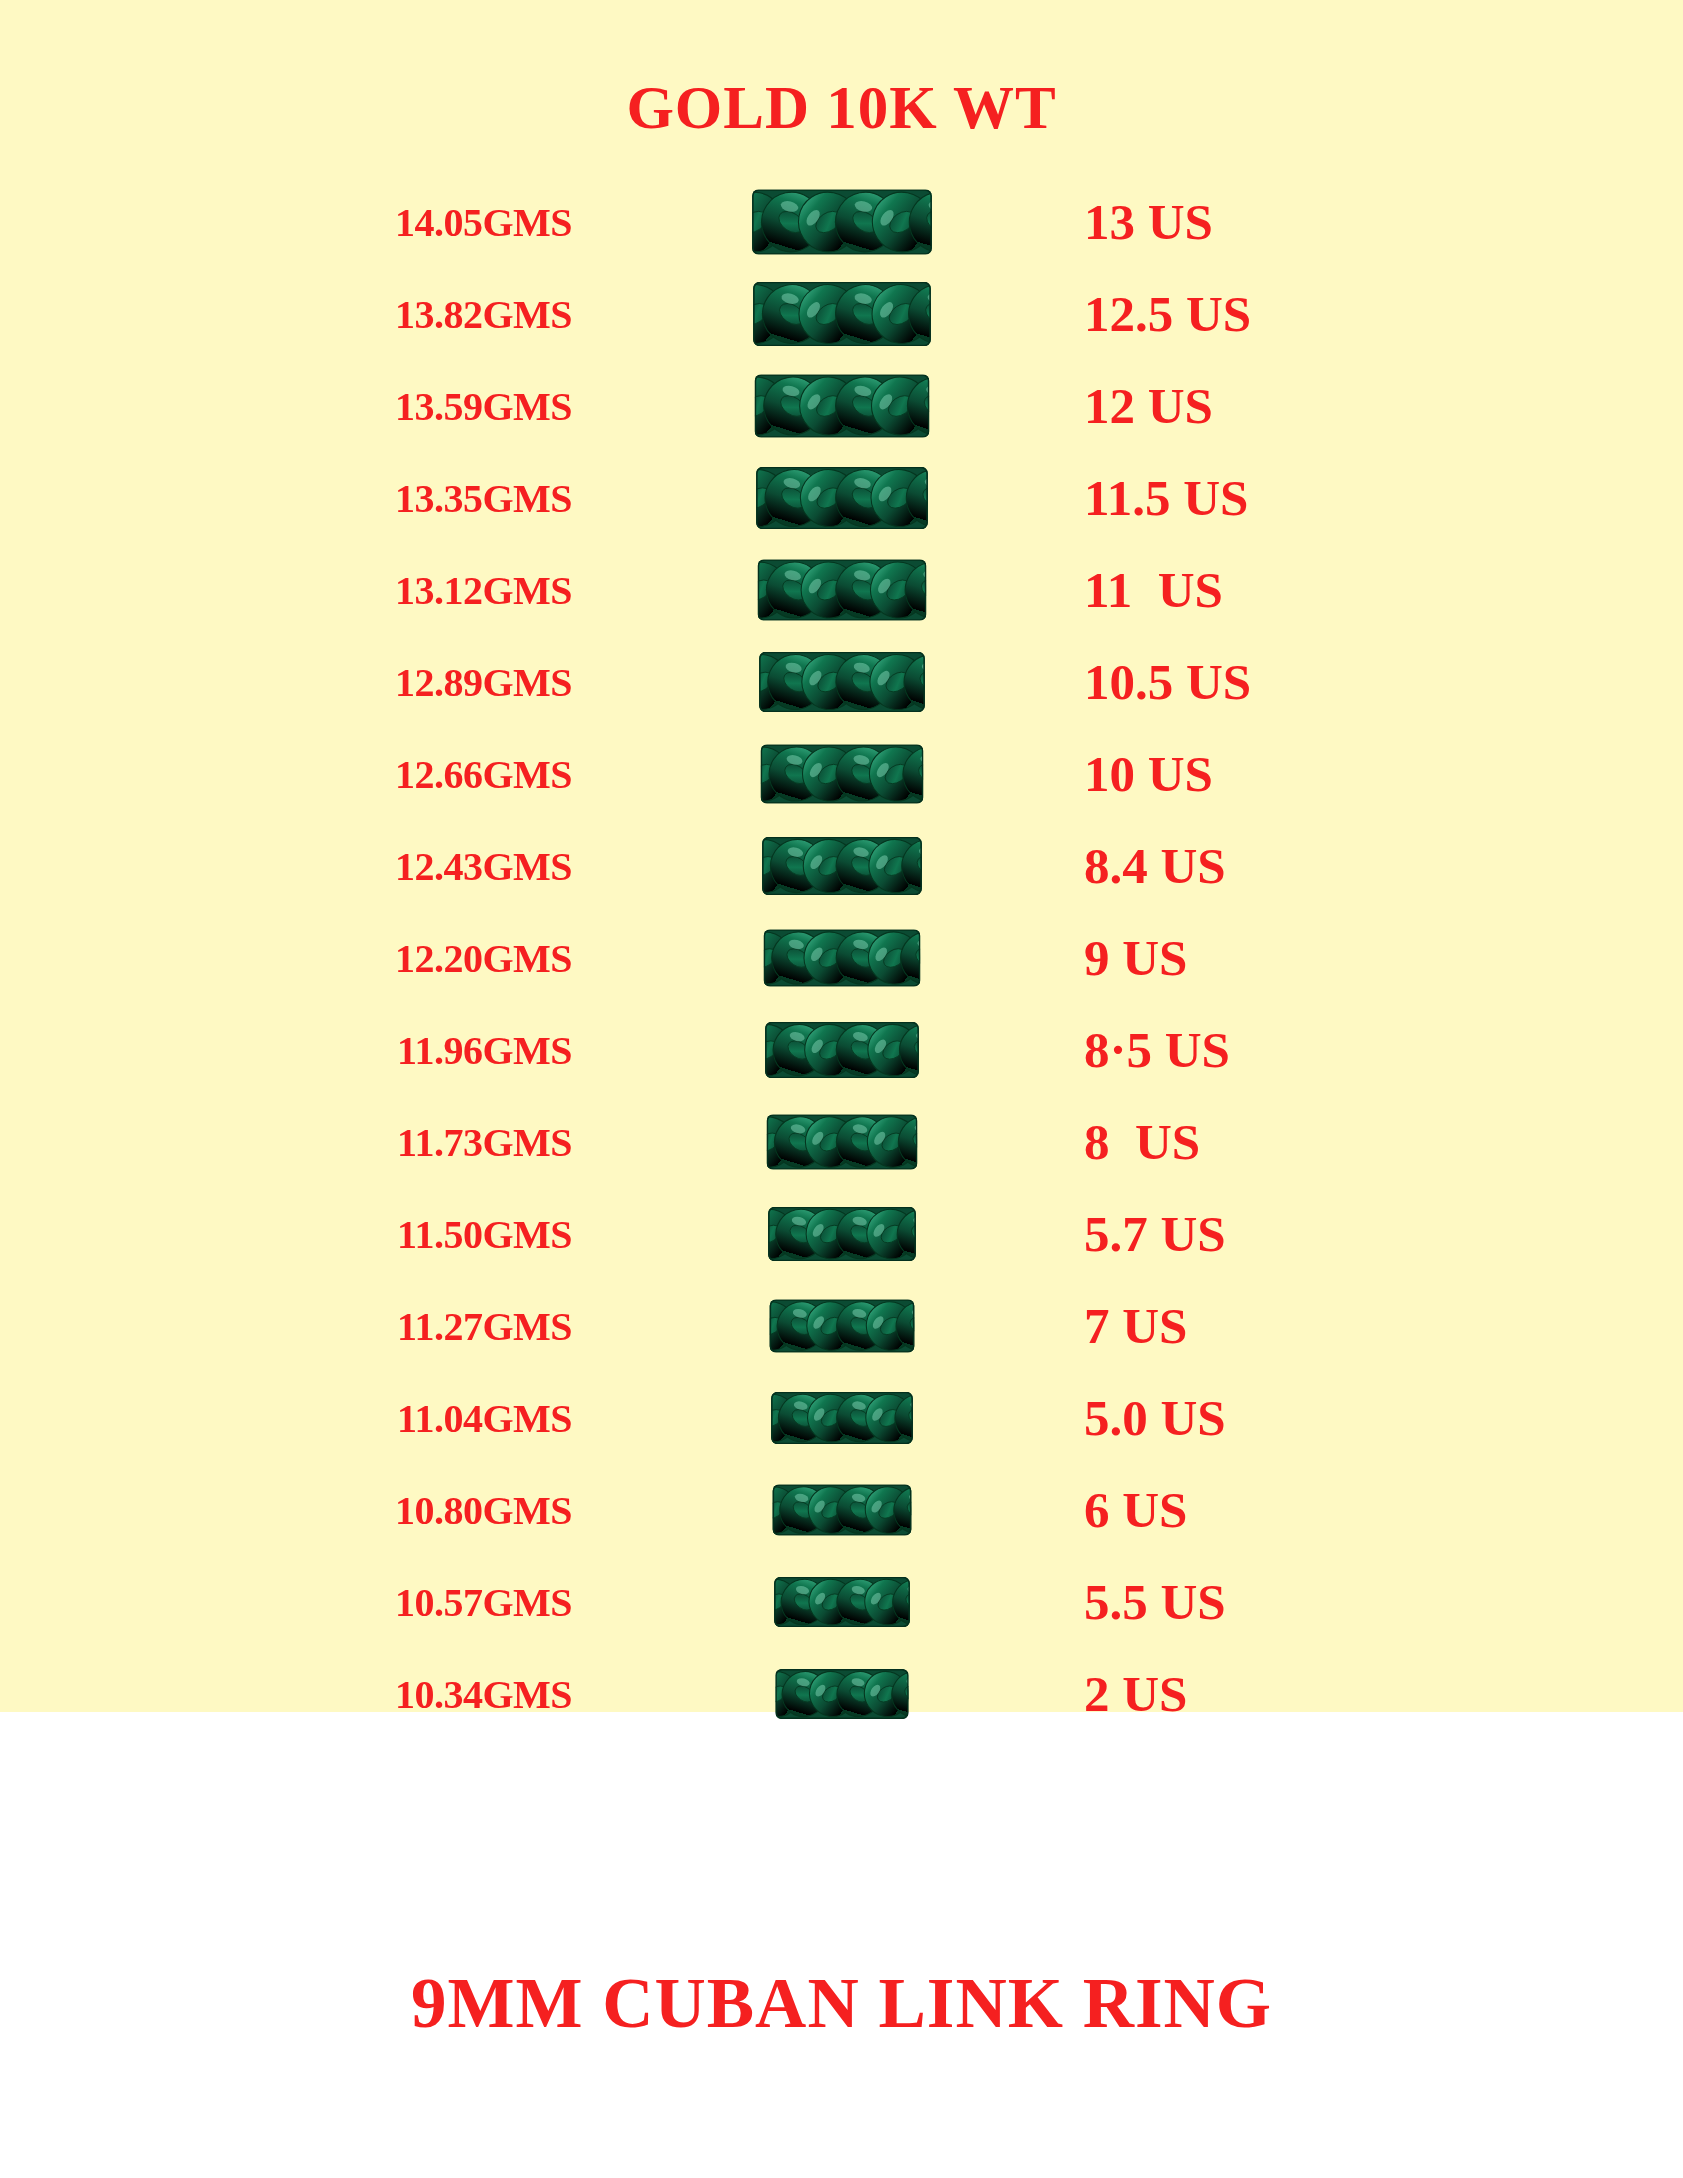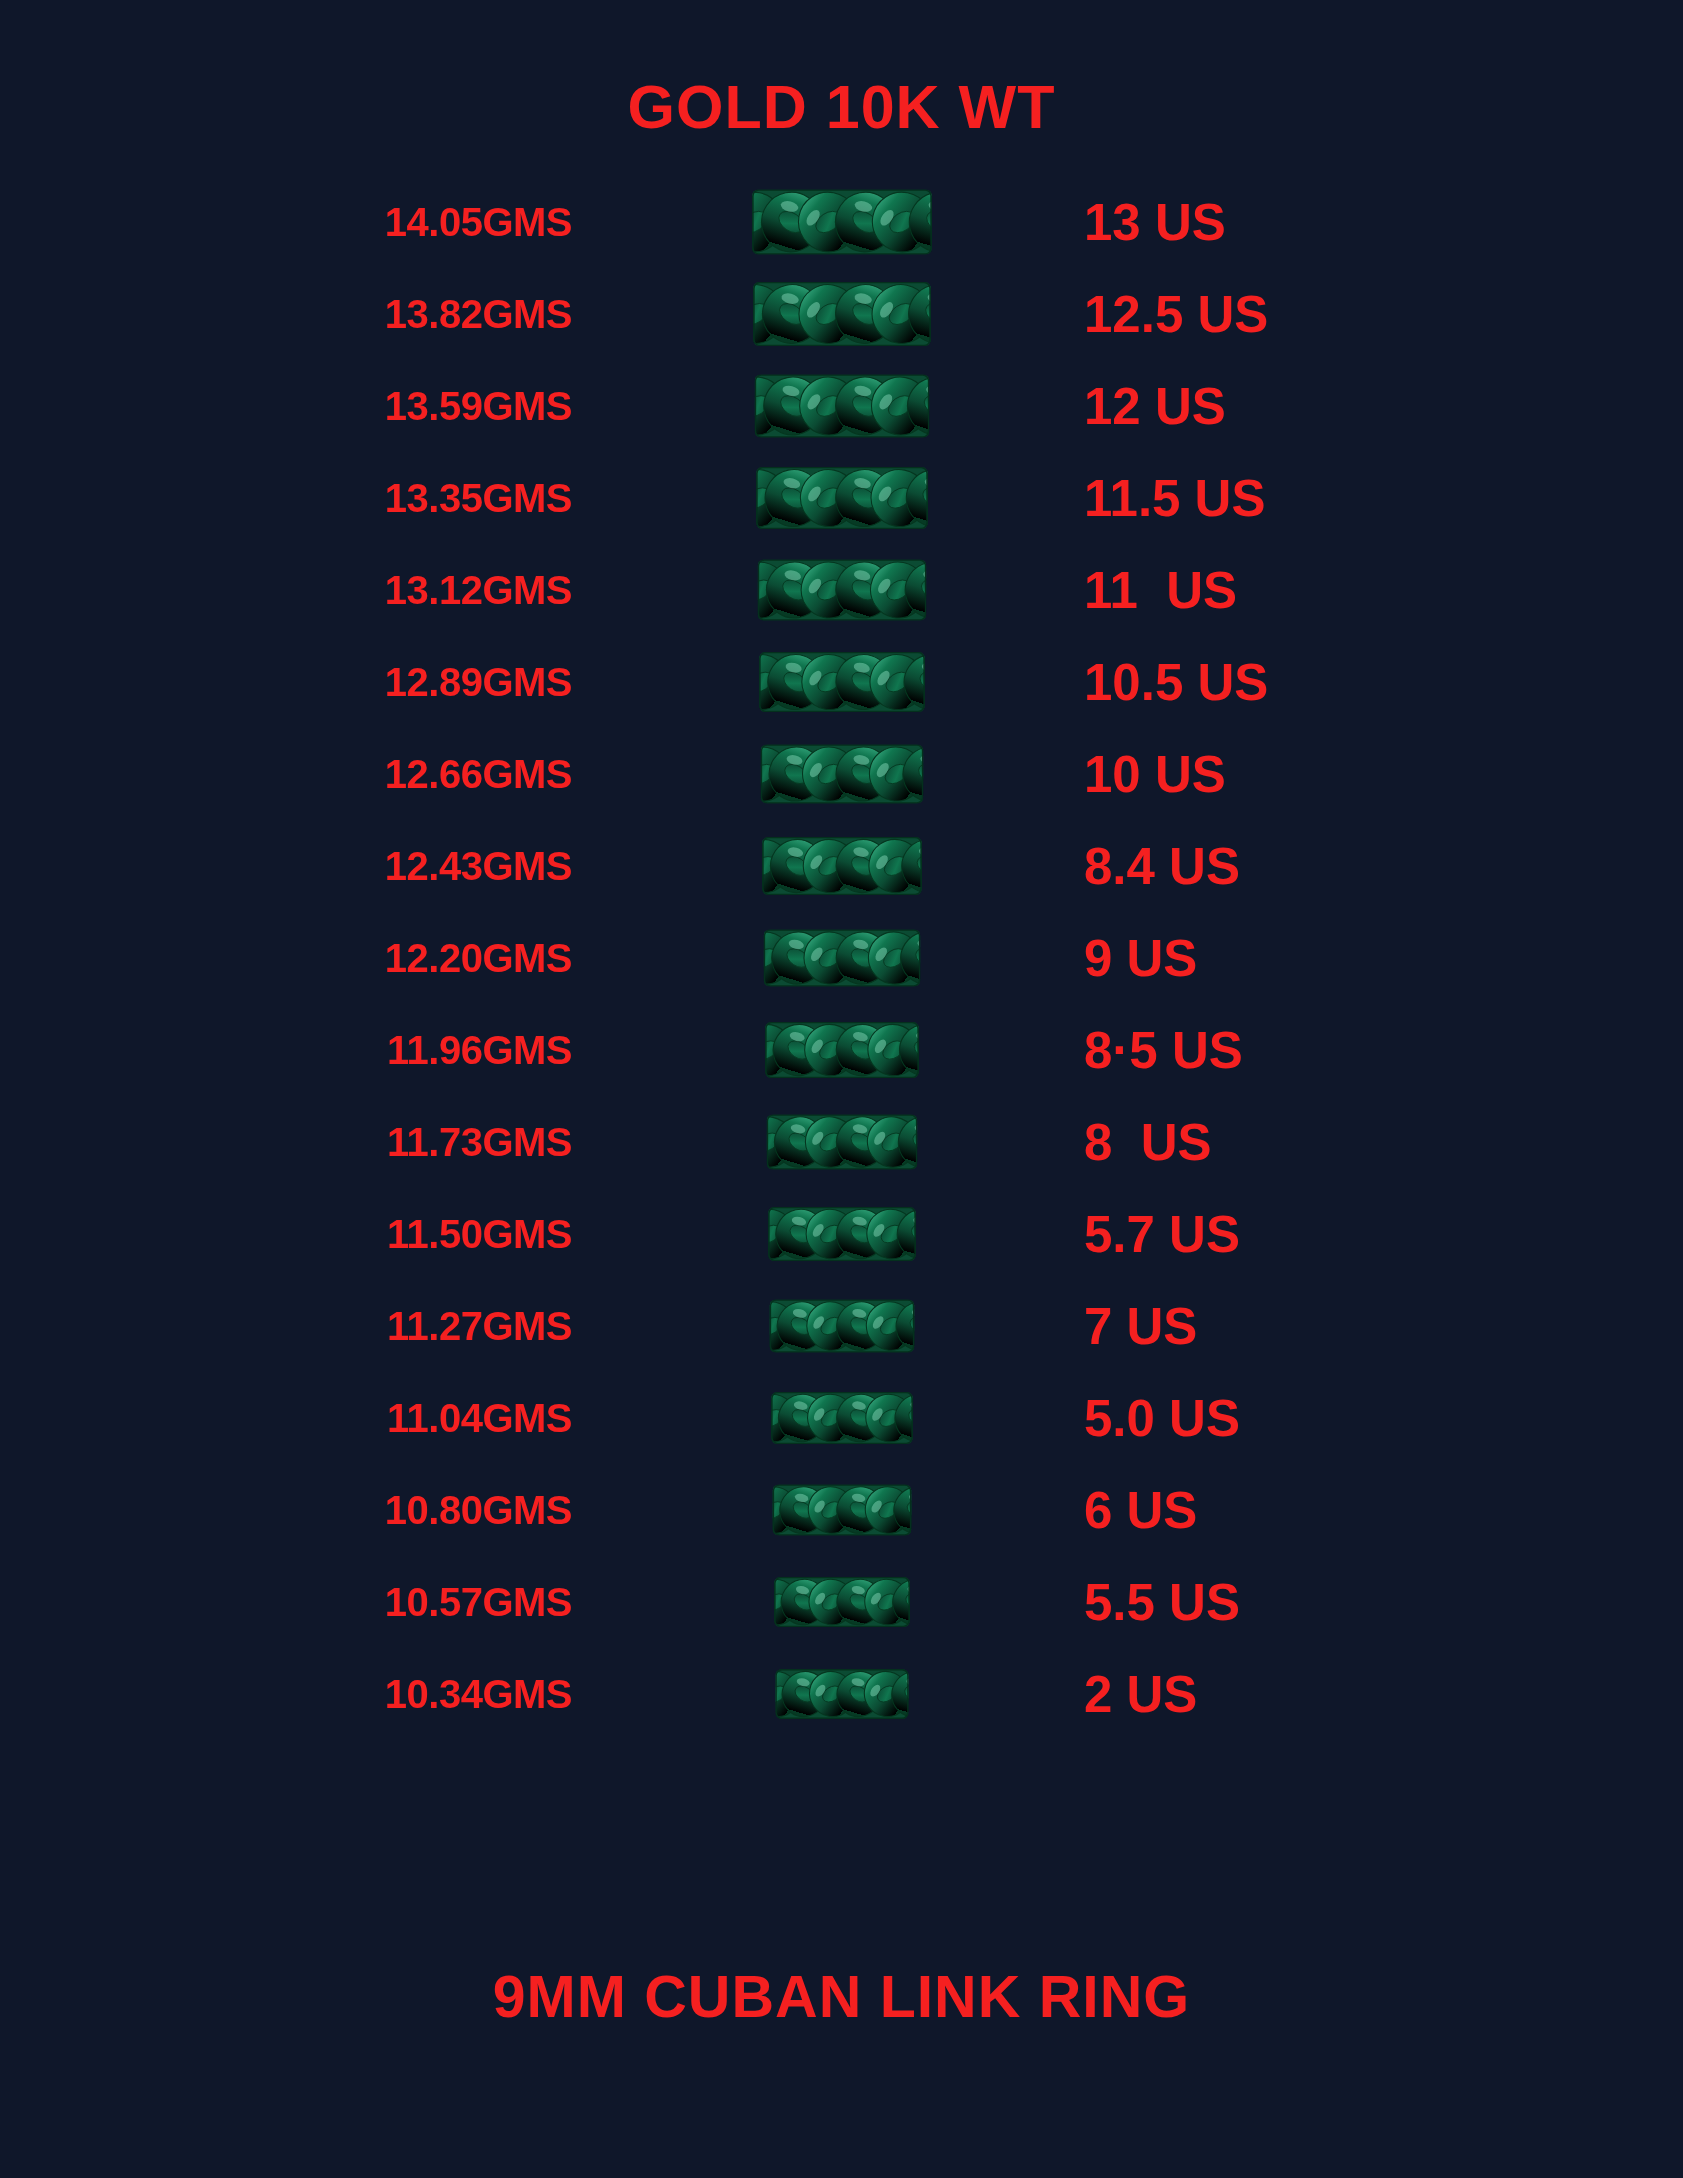--- a/index.html
+++ b/index.html
@@ -10,22 +10,23 @@
   body {
     width: 1683px;
     height: 2178px;
     font-family: "Liberation Sans", sans-serif;
     overflow: hidden;
     position: relative;
   }
   .sheet {
     position: relative;
     width: 1683px;
-    height: 2178px;
-    background: #0f172a;
+    height: 1712px;
+    background: #fef9c3;
+    font-family: Liberation Serif, serif;
   }
 
   
   .title {
     position: absolute;
     top: 77px;
     left: 0;
     width: 1683px;
     text-align: center;
     color: #f52020;
@@ -1089,16 +1090,16 @@
                 <ellipse cx="-7.52" cy="-9.20" rx="6.63" ry="3.91" fill="#8fe0c2" opacity="0.45" transform="rotate(-20 -7.52 -9.20)"></ellipse>
               </g>
             </g>
             <rect x="0.5" y="0.5" width="133" height="49" rx="6" ry="6" fill="none" stroke="#04301d" stroke-width="1.6"></rect>
           </svg>
         </div>
         <div class="size">2 US</div>
       </div>
     </div>
 
-  <div class="title" style="top: 1968px; font-size: 59px;">9MM CUBAN LINK RING</div>
+  <div class="title" style="top: 1968px; font-size: 71px;">9MM CUBAN LINK RING</div>
 
 </div>
 
 
 </body></html>

